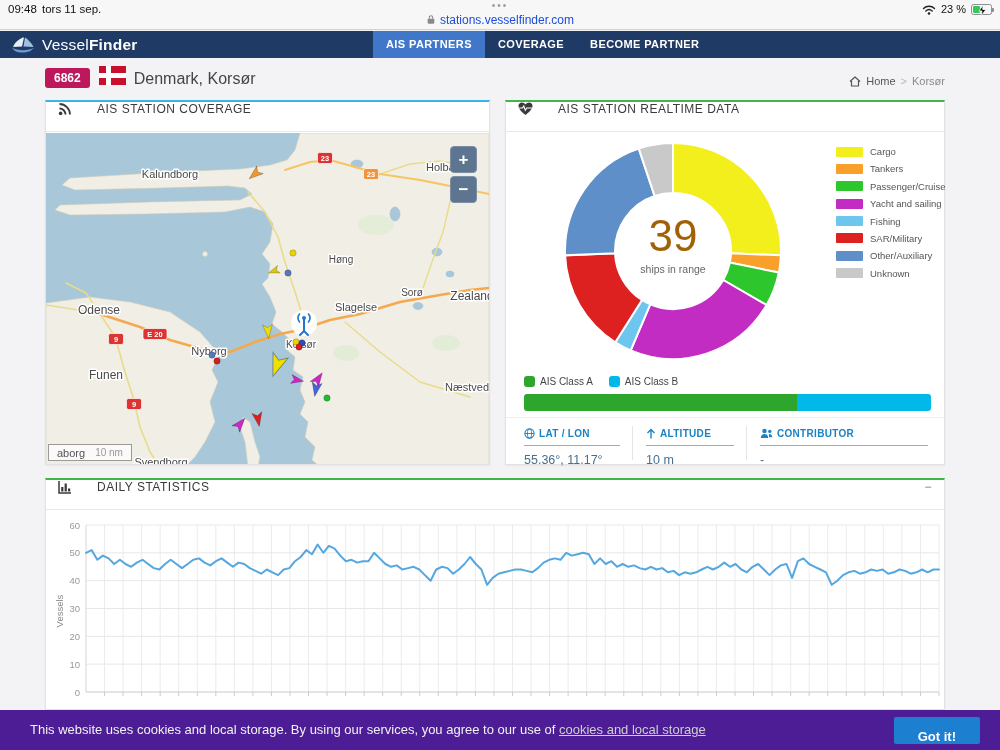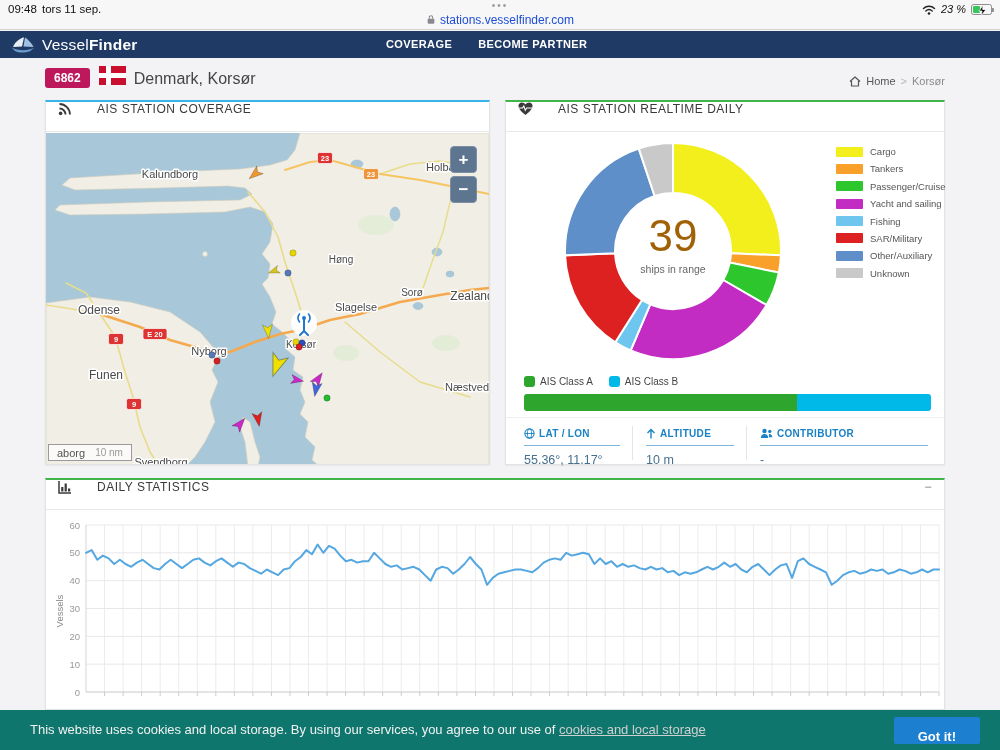--- a/index.html
+++ b/index.html
@@ -10,21 +10,21 @@
   .statusbar { position:absolute; top:0; left:0; width:1000px; height:30px;
     background:#f7f7f8; border-bottom:1px solid #d4d4d6; z-index:40; }
   .sb-time { position:absolute; left:8px; top:3px; font-size:11.5px; color:#111; }
   .sb-date { position:absolute; left:42px; top:3px; font-size:11.5px; color:#111; }
   .sb-dots { position:absolute; left:0; right:0; top:0px; text-align:center; color:#9a9a9e;
     font-size:10px; letter-spacing:2px; }
   .sb-url  { position:absolute; left:0; right:0; top:13px; text-align:center; font-size:12px;
     color:#1d4ed8; }
   .sb-url svg { vertical-align:-1px; margin-right:4px; }
   .sb-right { position:absolute; right:8px; top:3px; display:flex; align-items:center; gap:5px;
-    font-size:11px; color:#111;font-style:italic; }
+    font-size:11px; color:#111; }
   .battery { position:relative; width:21px; height:11px; border:1px solid #8e8e93; border-radius:2.5px; }
   .battery .fill { position:absolute; left:1px; top:1px; bottom:1px; width:38%; background:#35c759; border-radius:1px; }
   .battery .tip { position:absolute; right:-3px; top:3px; width:2px; height:4px; background:#8e8e93; border-radius:0 1px 1px 0; }
   .battery svg { position:absolute; left:4px; top:-1px; }
 
   
   .navbar { position:absolute; top:31px; left:0; width:1000px; height:27px; background:#1f3a64; z-index:39; }
   .brand { position:absolute; left:10px; top:0; height:27px; display:flex; align-items:center; gap:6px; }
   .brand-text { color:#fff; font-size:15.5px; letter-spacing:.2px; }
   .brand-text b { font-weight:bold; }
@@ -90,21 +90,21 @@
   .stat-col { position:absolute; top:10px; }
   .stat-label { display:flex; align-items:center; gap:4px; color:#1b82c5; font-size:10px;
     font-weight:bold; letter-spacing:.3px; padding-bottom:6px; border-bottom:1px solid #7fb6dc; }
   .stat-value { margin-top:7px; font-size:12.5px; color:#47708e; }
   .stat-div { position:absolute; top:8px; height:34px; border-left:1px solid #e5e5e5; }
 
   
   #line-svg { position:absolute; left:8px; top:36px; }
 
   
-  .cookie { position:absolute; left:0; bottom:0; width:1000px; height:40px; background:#0f766e; z-index:50; }
+  .cookie { position:absolute; left:0; bottom:0; width:1000px; height:40px; background:#4c1d95; z-index:50; }
   .cookie-text { position:absolute; left:30px; top:12px; font-size:13px; color:#f1f1f1; }
   .cookie-link { color:#cfcfcf; text-decoration:underline; cursor:pointer; }
   .cookie-btn { position:absolute; right:20px; top:7px; height:27px; padding:12px 24px; background:#1d7fd0;
     border:none; border-radius:2px; color:#fff; font-size:13px; font-weight:bold; cursor:pointer;
     font-family:"Liberation Sans", sans-serif; }
 </style>
 </head>
 <body>
 
 <div class="statusbar">
@@ -137,20 +137,21 @@
 <div class="navbar">
   <div class="brand">
     <svg width="26" height="17" viewBox="0 0 26 17">
       <path d="M3,11 C6,4 12,1.5 14,1.5 L12,10.5 Z" fill="#e8eef5"></path>
       <path d="M15,1.5 C18,3.5 22,7.5 23.5,11 L13.5,10.5 Z" fill="#9fc0e0"></path>
       <path d="M1.5,11.5 C8,15 18,15 24.5,11.5 L20,15.3 C14,17.3 9,16.8 5,15 Z" fill="#6d9bd1"></path>
     </svg>
     <span class="brand-text"><span>Vessel</span><b>Finder</b></span>
   </div>
   <div class="nav-menu">
+      <div class="nav-item active">AIS PARTNERS</div>
       <div class="nav-item">COVERAGE</div>
       <div class="nav-item">BECOME PARTNER</div>
     </div>
 </div>
 
 <div class="page-header">
   <span class="station-badge">6862</span><span class="flag"></span><span class="page-title">Denmark, Korsør</span>
   <div class="breadcrumb">
     <svg width="12" height="11" viewBox="0 0 12 11">
         <path d="M1,5.5 L6,1 L11,5.5 M2.5,5 V10 H9.5 V5" stroke="#555" stroke-width="1.2" fill="none" stroke-linejoin="round"></path>
@@ -280,21 +281,21 @@
     </div>
   </div>
 </div>
 
 <div class="panel" id="realtime-panel">
   <div class="panel-header">
     <svg width="15" height="14" viewBox="0 0 15 14">
       <path d="M7.5,13 C2.3,9.2 0.5,6.3 0.5,3.8 C0.5,1.8 2,0.5 3.8,0.5 C5.3,0.5 6.8,1.3 7.5,2.6 C8.2,1.3 9.7,0.5 11.2,0.5 C13,0.5 14.5,1.8 14.5,3.8 C14.5,6.3 12.7,9.2 7.5,13 Z" fill="#3a3a3a"></path>
       <path d="M0.8,6 L4.5,6 L5.8,4 L7.3,8.2 L8.7,6 L14.2,6" stroke="#fff" stroke-width="1.1" fill="none"></path>
     </svg>
-    <span>AIS STATION REALTIME DAILY</span>
+    <span>AIS STATION REALTIME DATA</span>
   </div>
   <svg id="donut-svg" width="235" height="232" viewBox="0 0 235 232" style="position:absolute;left:50px;top:33px;">
       <path d="M117.00,8.00 A108,108 0 0 1 224.91,120.35 L174.95,118.34 A58,58 0 0 0 117.00,58.00 Z" fill="#f2ef1d" stroke="#fff" stroke-width="2"></path>
       <path d="M224.91,120.35 A108,108 0 0 1 222.82,137.60 L173.83,127.60 A58,58 0 0 0 174.95,118.34 Z" fill="#f9a02a" stroke="#fff" stroke-width="2"></path>
       <path d="M222.82,137.60 A108,108 0 0 1 210.53,170.00 L167.23,145.00 A58,58 0 0 0 173.83,127.60 Z" fill="#2dc62d" stroke="#fff" stroke-width="2"></path>
       <path d="M210.53,170.00 A108,108 0 0 1 74.67,215.36 L94.27,169.36 A58,58 0 0 0 167.23,145.00 Z" fill="#c32cc3" stroke="#fff" stroke-width="2"></path>
       <path d="M74.67,215.36 A108,108 0 0 1 59.28,207.28 L86.00,165.02 A58,58 0 0 0 94.27,169.36 Z" fill="#6ec6ef" stroke="#fff" stroke-width="2"></path>
       <path d="M59.28,207.28 A108,108 0 0 1 9.09,120.35 L59.05,118.34 A58,58 0 0 0 86.00,165.02 Z" fill="#dd2020" stroke="#fff" stroke-width="2"></path>
       <path d="M9.09,120.35 A108,108 0 0 1 82.80,13.56 L98.63,60.98 A58,58 0 0 0 59.05,118.34 Z" fill="#5e8fc9" stroke="#fff" stroke-width="2"></path>
       <path d="M82.80,13.56 A108,108 0 0 1 117.00,8.00 L117.00,58.00 A58,58 0 0 0 98.63,60.98 Z" fill="#c9c9c9" stroke="#fff" stroke-width="2"></path>

